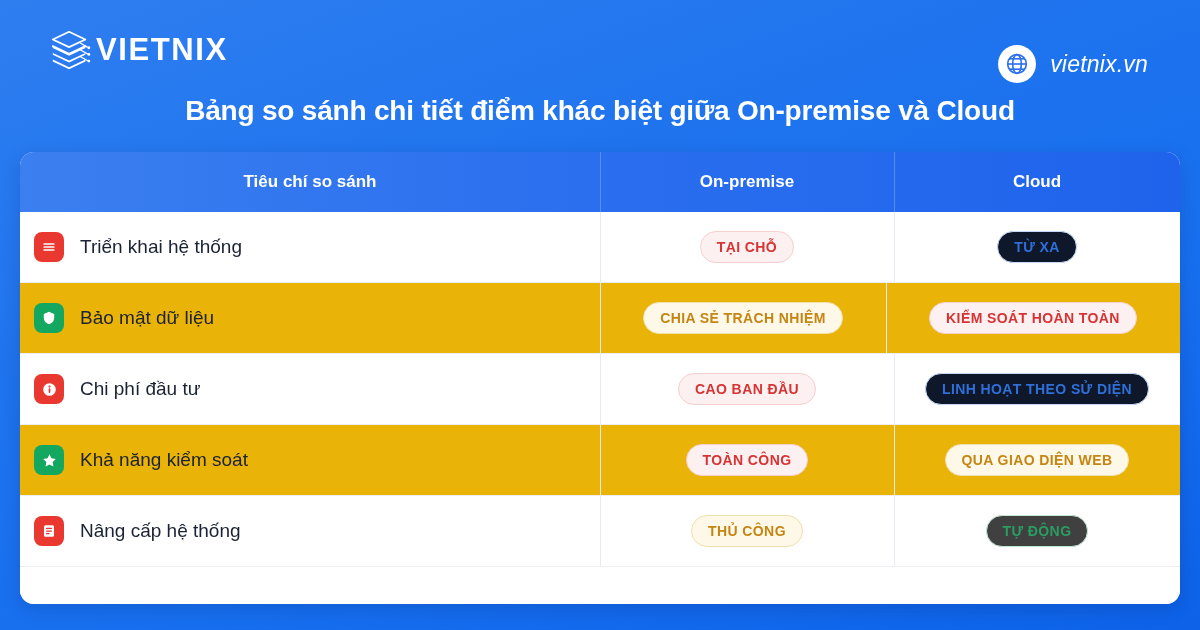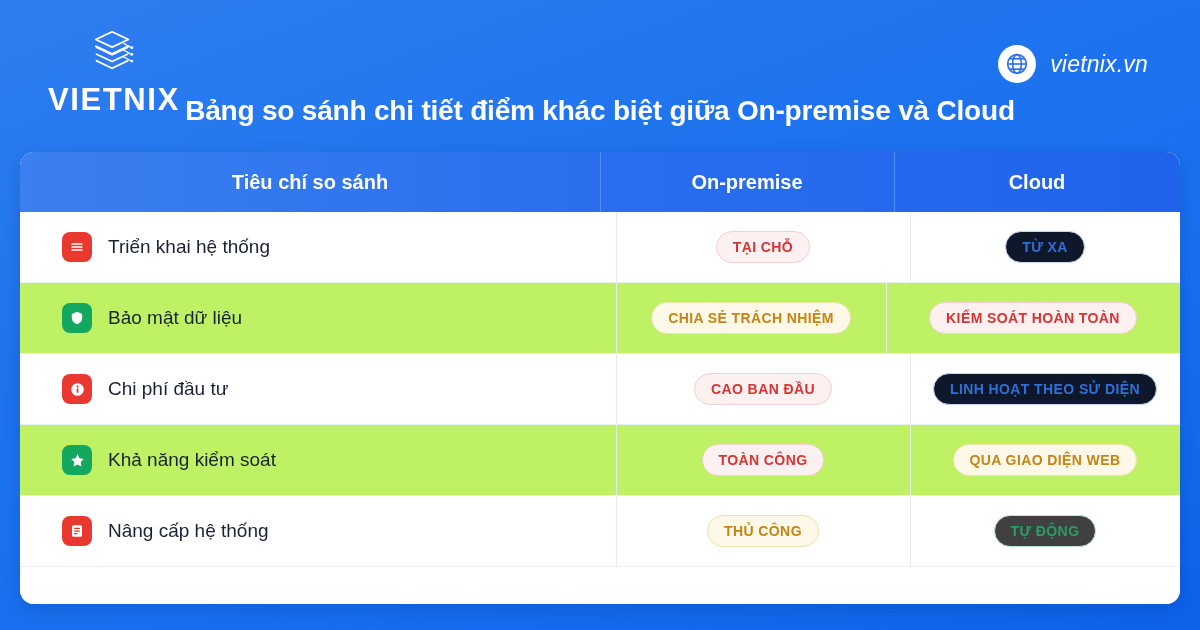--- a/index.html
+++ b/index.html
@@ -22,22 +22,21 @@
     position: relative;
     padding: 0 22px;
   }
 
   .brand {
     position: absolute;
     left: 48px;
     top: 27px;
     display: flex;
     align-items: center;
-    gap: 9px;
-    flex-direction: column;
+    gap: 2px;
   }
 
   .brand-mark {
     width: 46px;
     height: 46px;
     display: block;
   }
 
   .brand-name {
     color: #ffffff;
@@ -105,21 +104,21 @@
     height: 60px;
     background: linear-gradient(90deg, #3b7ff0 0%, #2b6fef 48%, #1f63ec 100%);
     flex: 0 0 60px;
   }
 
   .th {
     display: flex;
     align-items: center;
     justify-content: center;
     color: #ffffff;
-    font-size: 20px;
+    font-size: 17px;
     font-weight: 700;
     position: relative;
     text-align: right;
   }
 
   .th + .th::before {
     content: "";
     position: absolute;
     left: 0;
     top: 0;
@@ -139,42 +138,41 @@
   }
 
   .tr {
     display: flex;
     height: 71px;
     flex: 0 0 71px;
     border-bottom: 1px solid #eceef2;
     background: #ffffff;
   }
 
-  .tr.alt { background: #bef264; }
+  .tr.alt { background: #eab308; }
 
   .td {
     display: flex;
     align-items: center;
     position: relative;
   }
 
   .td + .td::before {
     content: "";
     position: absolute;
     left: 0;
     top: 0;
     bottom: 0;
     width: 1px;
     background: #e8eaef;
   }
 
   .td-criteria {
-    padding-left: 26px;
+    padding-left: 14px;
     gap: 16px;
-    margin-left: 16px;
   }
 
   .td-value {
     justify-content: center;
   }
 
   .row-icon {
     width: 30px;
     height: 30px;
     border-radius: 8px;

